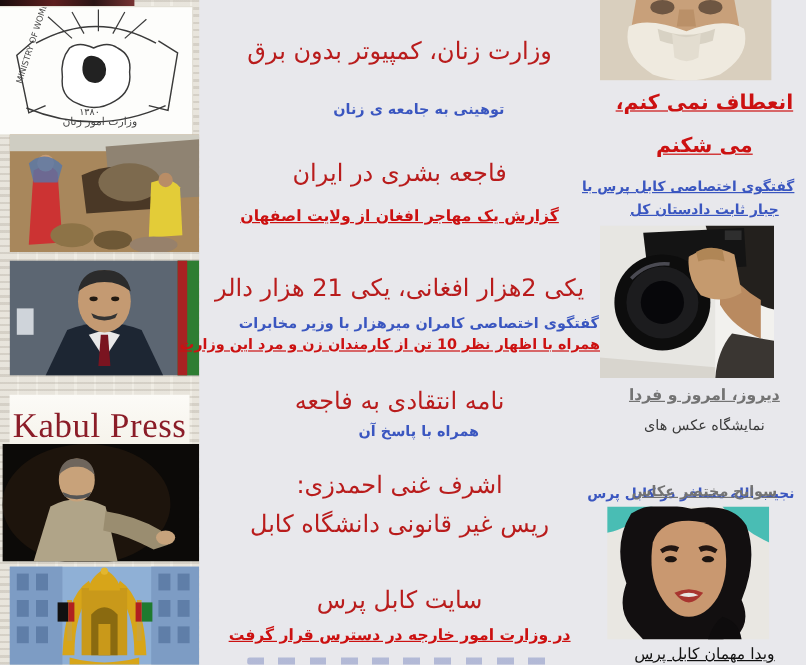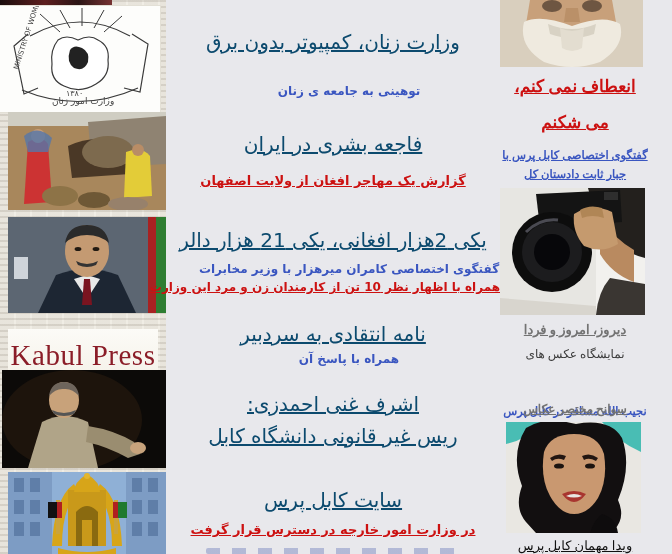--- a/index.html
+++ b/index.html
@@ -33,34 +33,34 @@
     font-family:"Liberation Serif","DejaVu Serif",serif;
     font-size:29px;color:#8b1d28;letter-spacing:.5px;white-space:nowrap;
   }
 
   
   .mid-col{
     position:absolute;left:166px;top:0;width:334px;height:554px;
     direction:rtl;text-align:center;
   }
   .mid-col .row{position:absolute;left:0;width:100%;white-space:nowrap;}
-  .hl{color:#0c4a6e;font-size:20px;text-decoration:underline;cursor:pointer;}
+  .hl{color:#b91c1c;font-size:20px;cursor:pointer;}
   .sub-blue{color:#3a56c0;font-size:12px;font-weight:bold;margin-left:16px;}
   .sub-red{color:#cc1111;font-size:13px;font-weight:bold;text-decoration:underline;cursor:pointer;}
   .sub-red-sm{font-size:12px;}
   .cutline{position:absolute;left:40px;top:548px;width:250px;height:6px;overflow:hidden;
     background:repeating-linear-gradient(to right,rgba(70,90,170,.55) 0 14px,rgba(0,0,0,0) 14px 26px);
     border-radius:2px;opacity:.6;}
 
   
   .right-col{
     position:absolute;left:500px;top:0;width:172px;height:554px;
     direction:rtl;text-align:center;
   }
-  .right-col .row{position:absolute;left:0;width:150px;white-space:nowrap;font-family:Liberation Serif, serif;}
+  .right-col .row{position:absolute;left:12px;width:150px;white-space:nowrap;}
   .lead-red{color:#cc1111;font-size:17px;font-weight:bold;text-decoration:underline;cursor:pointer;}
   .cap-blue-u{color:#3a56c0;font-size:11.5px;font-weight:bold;text-decoration:underline;cursor:pointer;text-align:center;}
   .cap-red{color:#737373;font-size:13px;font-weight:bold;text-decoration:underline;cursor:pointer;}
   .cap-red-sm{font-size:12px;}
   .cap-dark{color:#3c3c3c;font-size:12px;}
   .cap-blue{color:#3a56c0;font-size:11.5px;font-weight:bold;margin-top:26px;}
   .cap-black-u{color:#111;font-size:13px;text-decoration:underline;cursor:pointer;}
 
   svg{display:block;}
 </style>
@@ -185,21 +185,21 @@
     <div class="row hl" style="top:30px">وزارت زنان، کمپیوتر بدون برق</div>
     <div class="row sub-blue" style="top:84px">توهینی به جامعه ی زنان</div>
 
     <div class="row hl" style="top:132px">فاجعه بشری در ایران</div>
     <div class="row sub-red" style="top:173px">گزارش یک مهاجر افغان از ولایت اصفهان</div>
 
     <div class="row hl" style="top:228px">یکی 2هزار افغانی، یکی 21 هزار دالر</div>
     <div class="row sub-blue" style="top:262px">گفتگوی اختصاصی کامران میرهزار با وزیر مخابرات</div>
     <div class="row sub-red sub-red-sm" style="top:280px">همراه با اظهار نظر 10 تن از کارمندان زن و مرد این وزارت</div>
 
-    <div class="row hl" style="top:322px">نامه انتقادی به سردبیر</div>
+    <div class="row hl" style="top:322px">نامه انتقادی به فاجعه</div>
     <div class="row sub-blue" style="top:352px">همراه با پاسخ آن</div>
 
     <div class="row hl" style="top:392px">اشرف غنی احمدزی:</div>
     <div class="row hl" style="top:424px">ریس غیر قانونی دانشگاه کابل</div>
 
     <div class="row hl" style="top:488px">سایت کابل پرس</div>
     <div class="row sub-red" style="top:522px">در وزارت امور خارجه در دسترس قرار گرفت</div>
 
     <div class="cutline"></div>
   </div>

